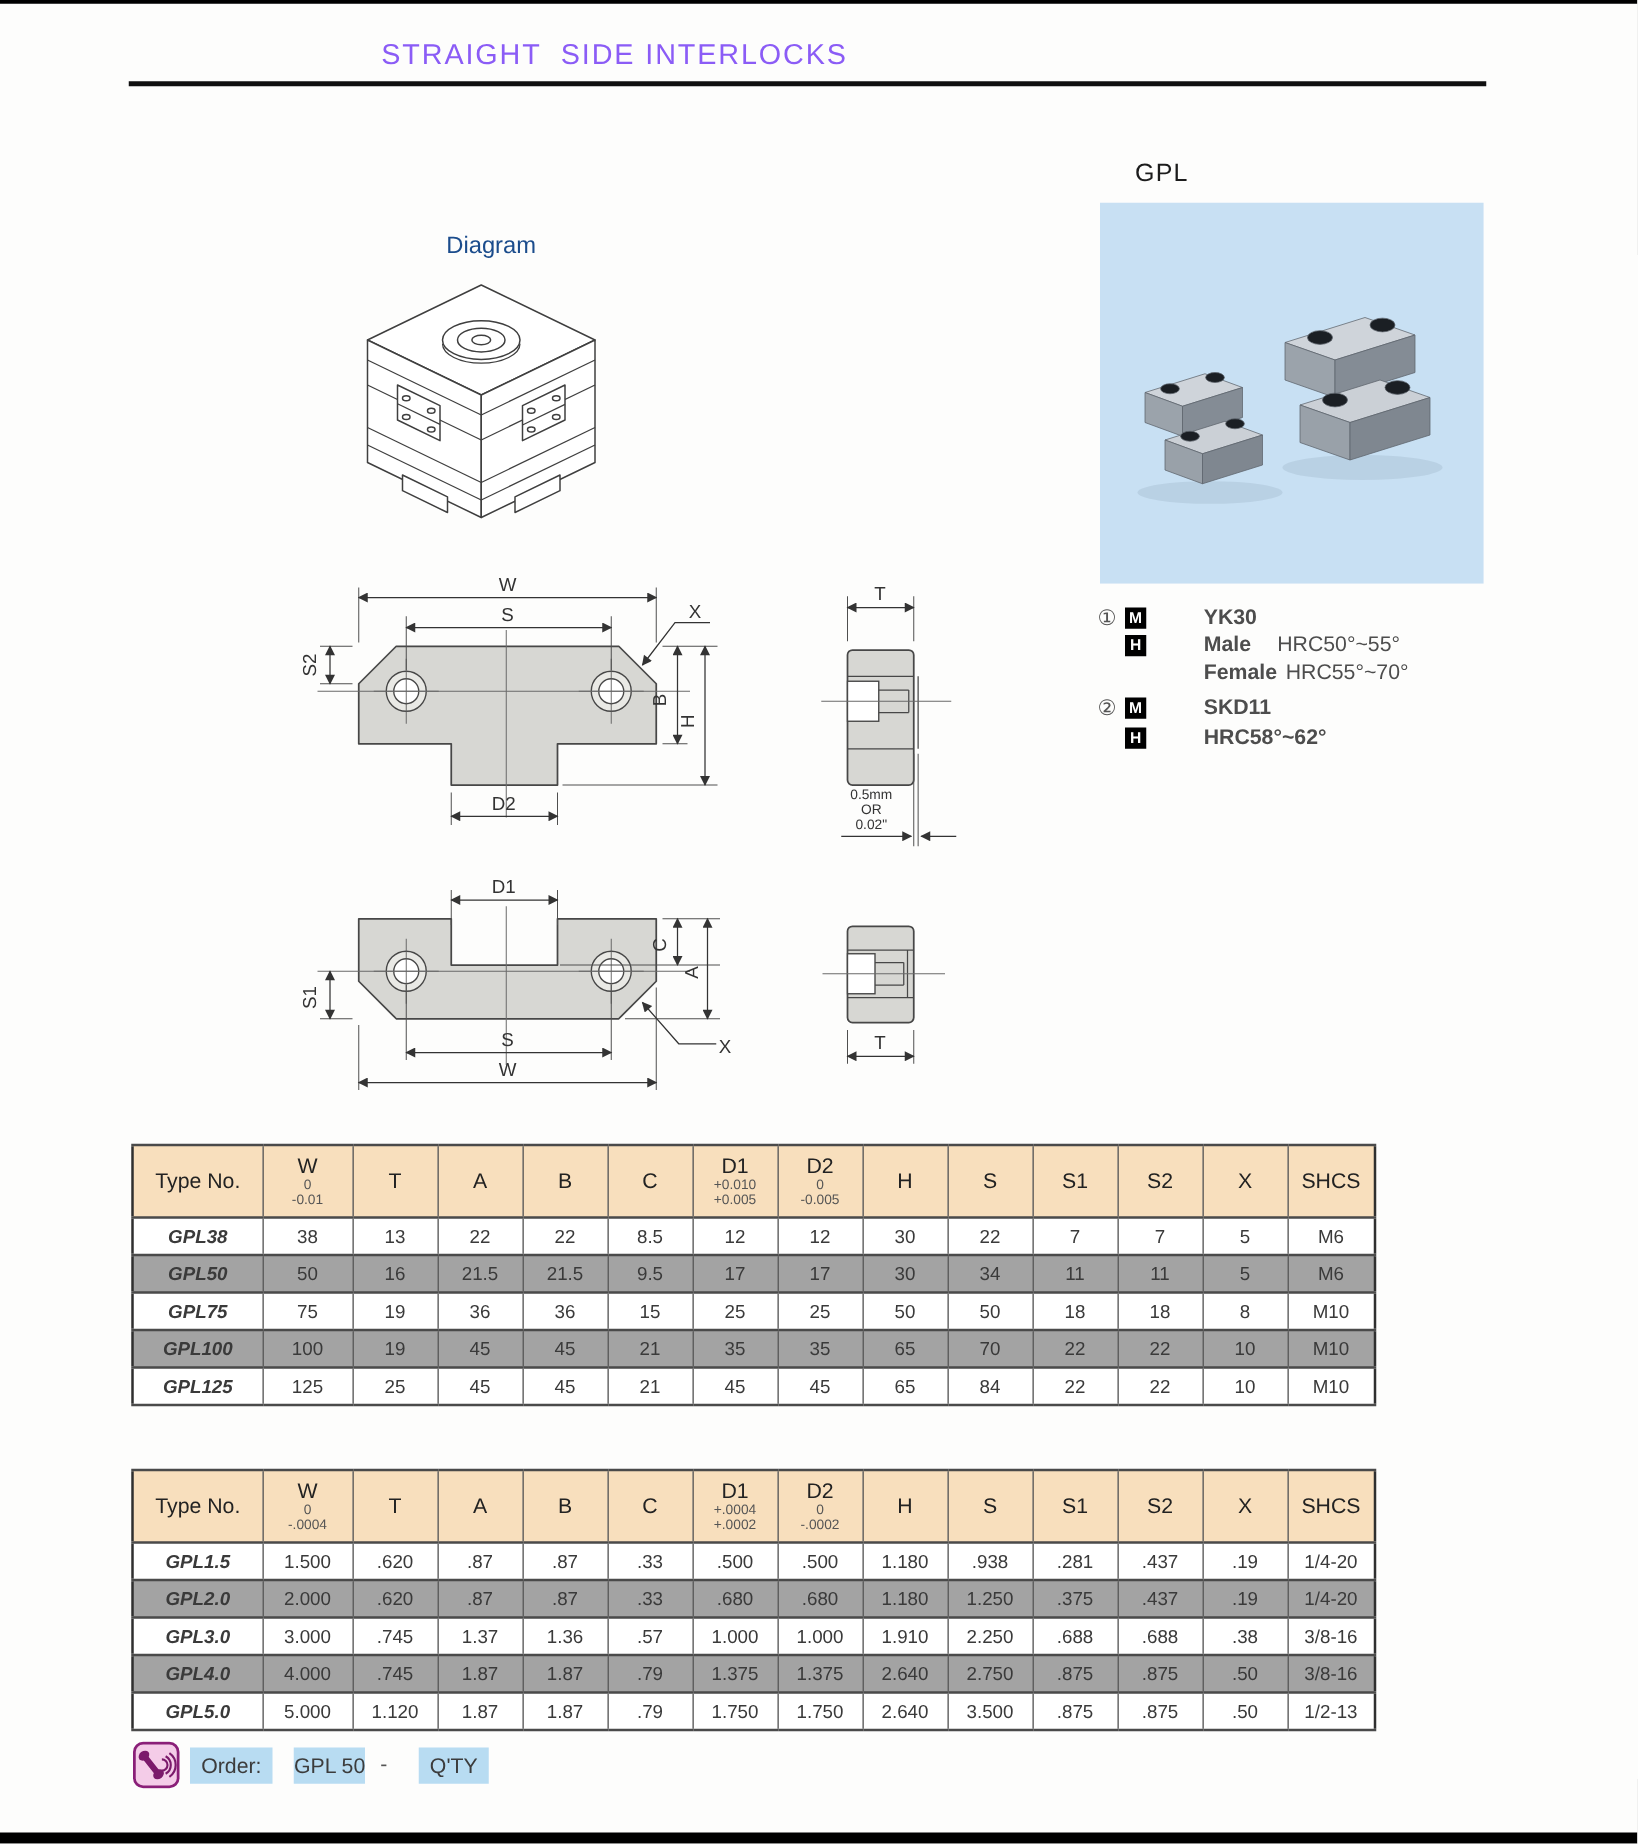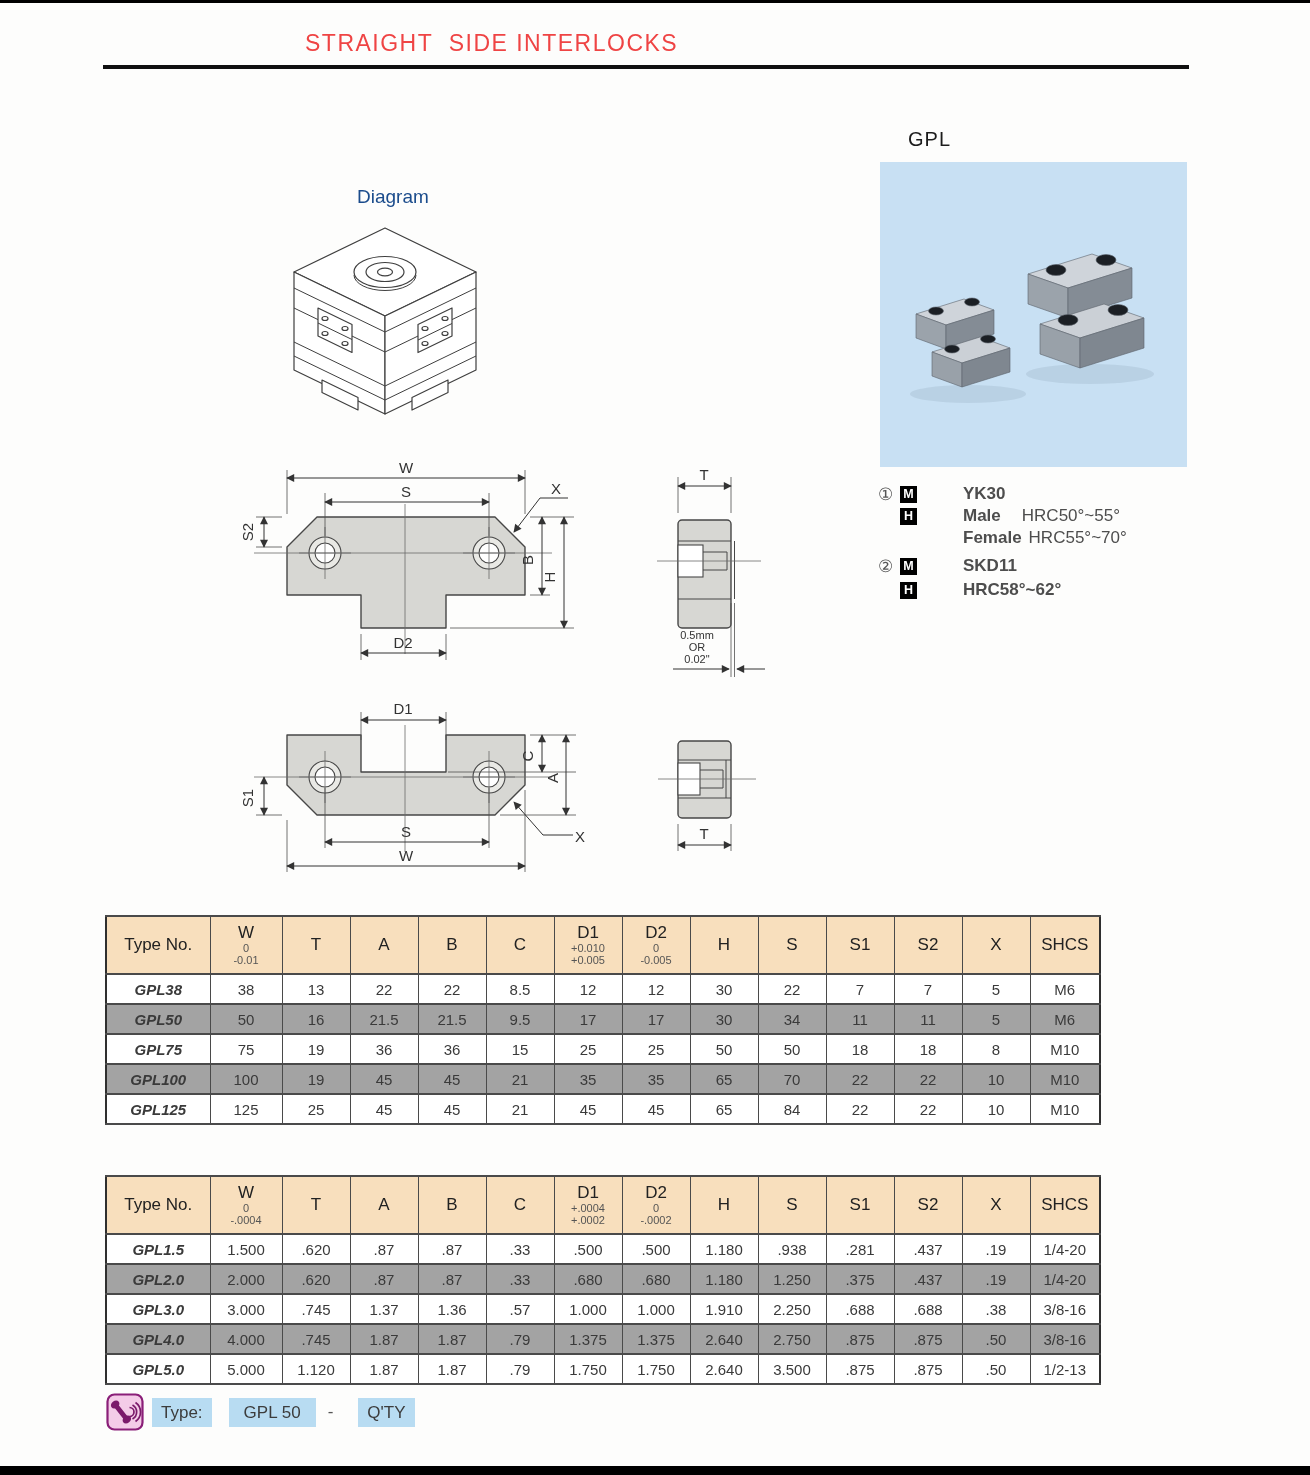--- a/index.html
+++ b/index.html
@@ -1,21 +1,21 @@
 <!DOCTYPE html>
 <html><head>
 <meta charset="utf-8">
 <style>
   html,body{margin:0;padding:0;background:#e8e8e8;}
   .page{position:relative;width:1310px;height:1475px;margin:0 auto;background:#fdfdfc;
         font-family:"Liberation Sans",sans-serif;color:#2e2e2e;overflow:hidden;}
   .abs{position:absolute;}
   .bar-top{left:0;top:0;width:1310px;height:3px;background:#000;}
   .bar-bottom{left:0;top:1466px;width:1310px;height:9px;background:#000;}
-  .title{left:305px;top:30px;font-size:23px;letter-spacing:1.5px;color:#ef4444;white-space:pre;}
+  .title{left:305px;top:30px;font-size:23px;letter-spacing:1.5px;color:#8b5cf6;white-space:pre;}
   .rule{left:103px;top:65px;width:1086px;height:4px;background:#101010;}
   .diagram-label{left:357px;top:186px;font-size:19px;color:#1B4C8C;}
   .gpl-label{left:880px;top:128px;font-size:20px;letter-spacing:1px;color:#1c1c1c;margin-left:28px;}
   .photo{left:880px;top:162px;width:307px;height:305px;}
   
   .mat-row{position:absolute;left:878px;display:flex;align-items:center;font-size:17px;color:#4d4d4d;height:20px;}
   .mat-num{width:22px;font-size:17px;color:#555;}
   .mh{display:inline-block;width:17px;height:17px;background:#000;color:#fff;font-size:12.5px;
       font-weight:bold;text-align:center;line-height:17px;}
   .mh-spacer{display:inline-block;width:17px;height:17px;}
@@ -30,21 +30,21 @@
   .spec-table thead tr{height:58px;}
   .spec-table tbody tr{height:30px;}
   .spec-table td{font-size:15px;color:#3a3a3a;background:#fff;}
   .spec-table tr.shaded td{background:#a3a3a3;}
   .type-cell{font-weight:bold;font-style:italic;font-size:15px;color:#111;}
   .hm{font-size:17px;line-height:18px;}
   .ht{font-size:11px;line-height:12px;color:#555;}
   
   .order-row{left:106px;top:1393px;display:flex;align-items:center;}
   .chip{background:#B8DCF2;font-size:17px;color:#3c3c3c;height:29px;line-height:29px;padding:0 9px;}
-  .chip-model{margin-left:17px;padding:0 15px;}
+  .chip-model{margin-left:17px;padding:0 0;}
   .chip-qty{margin-left:25px;padding:0 9px;}
   .order-dash{margin-left:12px;margin-right:0;color:#555;font-size:17px;}
   .chip-order{margin-left:8px;}
   
   svg text{font-family:"Liberation Sans",sans-serif;fill:#333;}
   .part{fill:#D7D7D3;stroke:#474747;stroke-width:1.4;stroke-linejoin:round;}
   .bore{fill:#fff;stroke:#474747;stroke-width:1.1;}
   .edge2{stroke:#474747;stroke-width:1;fill:none;}
   .holeO{fill:#E9E9E5;stroke:#474747;stroke-width:1.1;}
   .holeI{fill:#fff;stroke:#474747;stroke-width:1.1;}
@@ -616,19 +616,19 @@
         <rect x="12.6" y="8" width="4.8" height="22" rx="2.4"></rect>
         <ellipse cx="15" cy="9.5" rx="4.6" ry="3.6"></ellipse>
         <ellipse cx="15" cy="28.5" rx="4.6" ry="3.6"></ellipse>
       </g>
       <g stroke="#7B1A6B" stroke-width="1.7" fill="none">
         <path d="M23.5,14.5 a4.5,4.5 0 0 1 0,9"></path>
         <path d="M26.5,12 a8,8 0 0 1 0,14"></path>
         <path d="M29.5,9.5 a11.5,11.5 0 0 1 0,19"></path>
       </g>
     </svg>
-    <span class="chip chip-order">Type:</span>
+    <span class="chip chip-order">Order:</span>
     <span class="chip chip-model">GPL 50</span>
     <span class="order-dash">-</span>
     <span class="chip chip-qty">Q'TY</span>
   </div>
 
 </div>
 
 </body></html>

